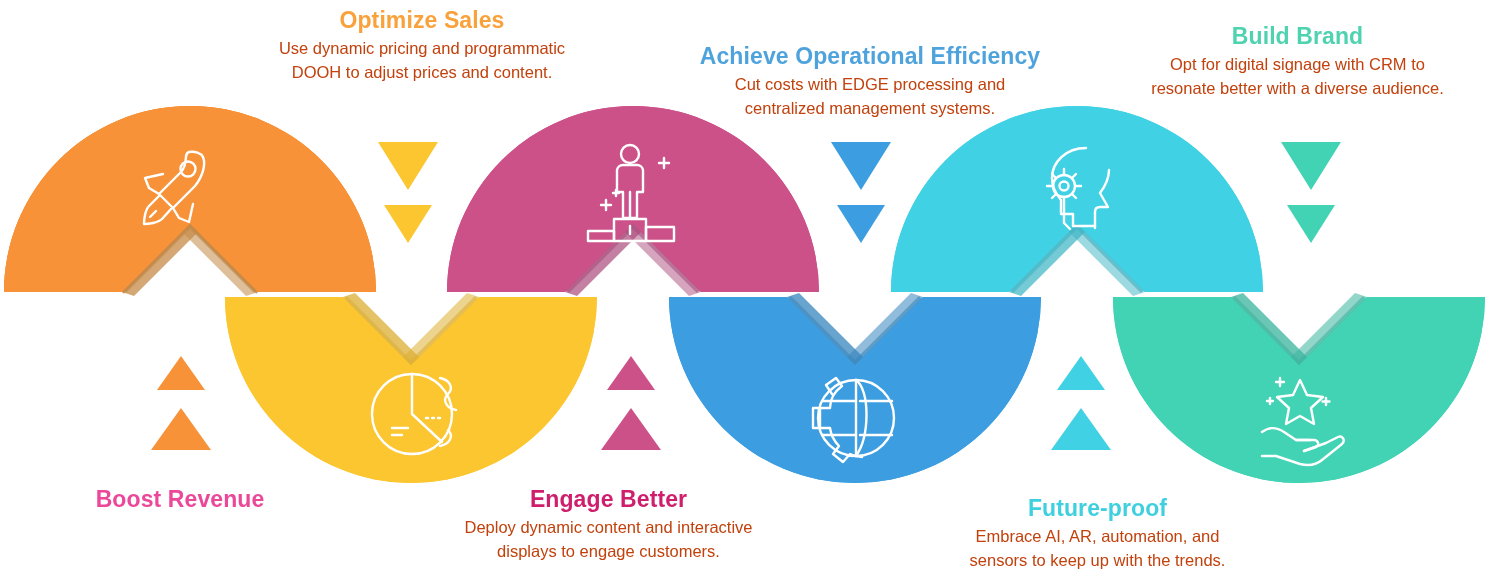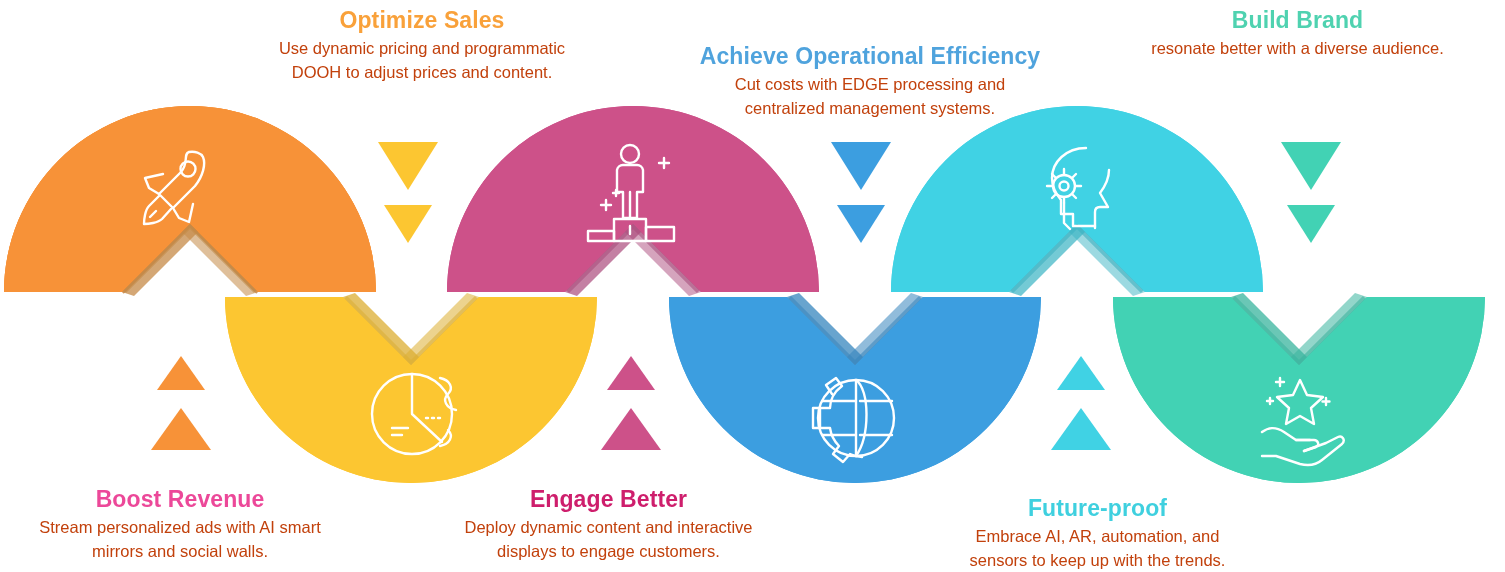--- a/index.html
+++ b/index.html
@@ -20,21 +20,21 @@
   .dsc {
     font-size:16.5px; color:#c2410c; line-height:23.5px;
     font-weight:400; margin-top:2px;
   }
   .dsc span { display:block; }
 
   
   .cap-top { top:5px; }
   #cap-optimize  { left:222px;  width:400px; }
   #cap-achieve   { left:655px;  width:430px;margin-top:36px; }
-  #cap-build     { left:1090px; width:415px; }
+  #cap-build     { left:1090px; width:415px;margin-top:16px; }
 
   
   .cap-bot { top:484px; }
   #cap-boost     { left:0px;    width:360px; }
   #cap-engage    { left:406px;  width:405px; }
   #cap-future    { left:880px;  width:435px; }
 </style>
 </head>
 <body>
 
@@ -205,30 +205,27 @@
     <div class="ttl" style="color: rgb(79, 163, 221);">Achieve Operational Efficiency</div>
     <div class="dsc">
       <span>Cut costs with EDGE processing and</span>
       <span>centralized management systems.</span>
     </div>
   </div>
 
   <div class="txt cap-top" id="cap-build">
     <div class="ttl" style="color: rgb(79, 210, 176);">Build Brand</div>
     <div class="dsc">
+      <span>Opt for digital signage with CRM to</span>
       <span>resonate better with a diverse audience.</span>
     </div>
   </div>
 
   <div class="txt cap-bot" id="cap-boost">
     <div class="ttl" style="color: #ec4899;">Boost Revenue</div>
-    <div class="dsc">
-      <span>Stream personalized ads with AI smart</span>
-      <span>mirrors and social walls.</span>
-    </div>
   </div>
 
   <div class="txt cap-bot" id="cap-engage">
     <div class="ttl" style="color: rgb(206, 30, 108);">Engage Better</div>
     <div class="dsc">
       <span>Deploy dynamic content and interactive</span>
       <span>displays to engage customers.</span>
     </div>
   </div>
 

